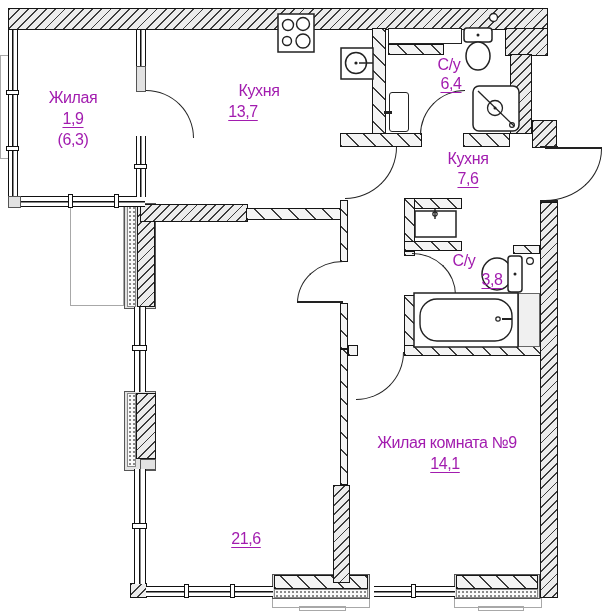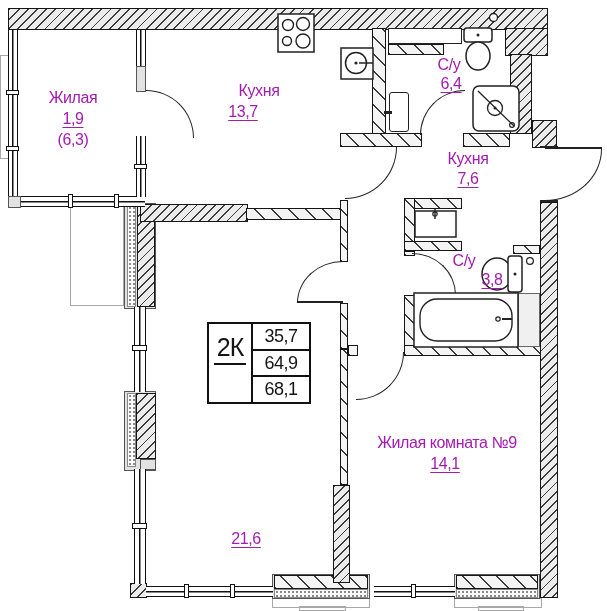--- a/index.html
+++ b/index.html
@@ -186,30 +186,20 @@
     <circle cx="5" cy="5" r="3.4" fill="#fff" stroke="#222" stroke-width="1.2"></circle>
   </svg>
 
   <svg class="abs" style="left:413px;top:292px;" width="106" height="56" viewBox="0 0 106 56">
     <rect x="1" y="1" width="104" height="54" fill="#fff" stroke="#222" stroke-width="1.5"></rect>
     <rect x="7" y="7" width="92" height="42" rx="17" fill="#fff" stroke="#222" stroke-width="1.4"></rect>
     <circle cx="85" cy="27" r="2.2" fill="none" stroke="#222" stroke-width="1.2"></circle>
     <line x1="89" y1="27" x2="99" y2="27" stroke="#222" stroke-width="2"></line>
   </svg>
 
-  <div id="infobox" class="abs" style="left:207px;top:322px;width:104px;height:82px;">
-    <div class="left">
-        <span>2К</span>
-      </div>
-    <div class="vals">
-      <div class="cell b">35,7</div>
-      <div class="cell b">64,9</div>
-      <div class="cell">68,1</div>
-    </div>
-  </div>
 
   <div class="lbl" style="left:73px;top:89px;">Жилая</div>
   <div class="lbl u" style="left:73px;top:110px;">1,9</div>
   <div class="lbl" style="left:73px;top:131px;">(6,3)</div>
 
   <div class="lbl" style="left:243px;top:82px;padding-left:32px;">Кухня</div>
   <div class="lbl u" style="left:243px;top:103px;">13,7</div>
 
   <div class="lbl" style="left:449px;top:56px;">С/у</div>
   <div class="lbl u" style="left:451px;top:75px;">6,4</div>

